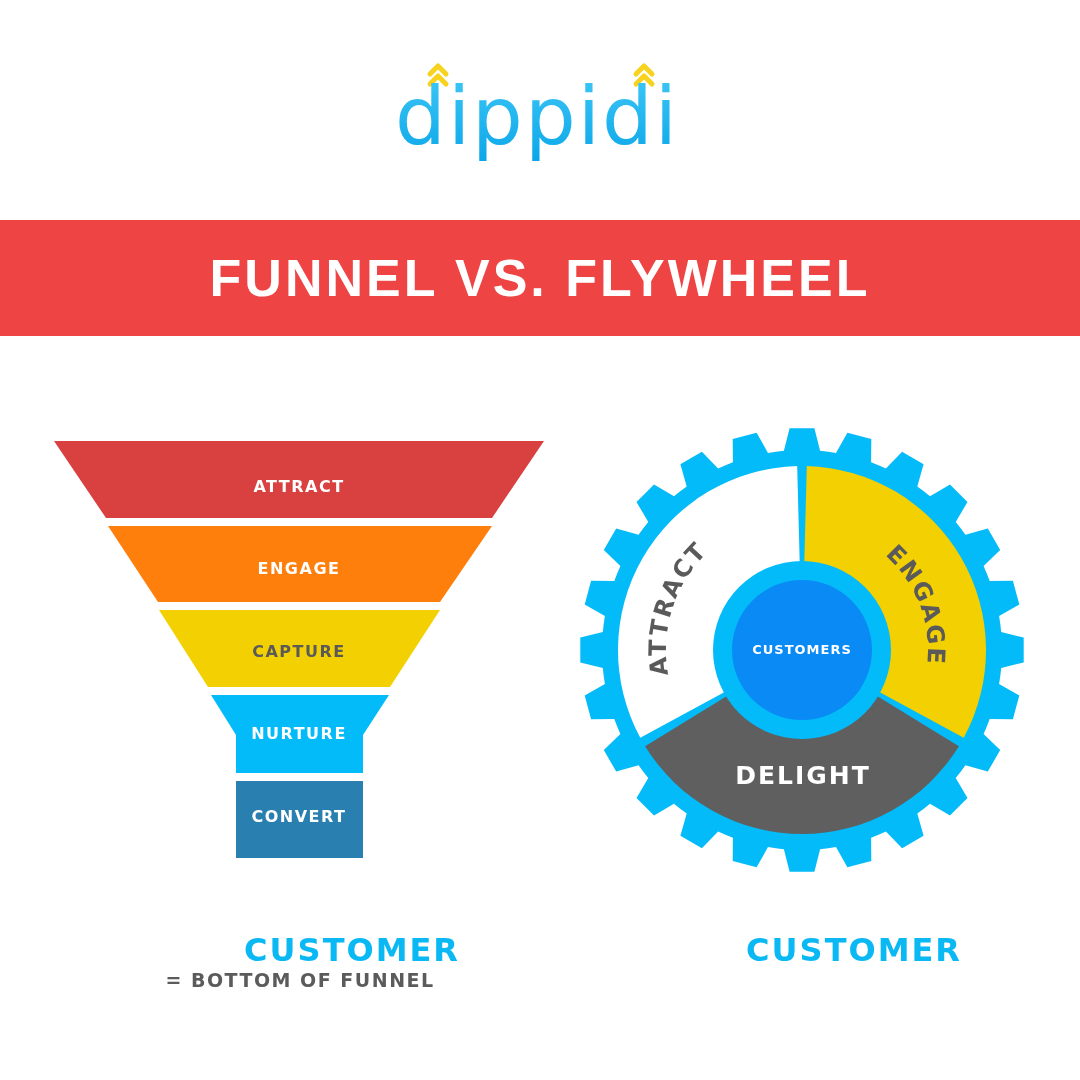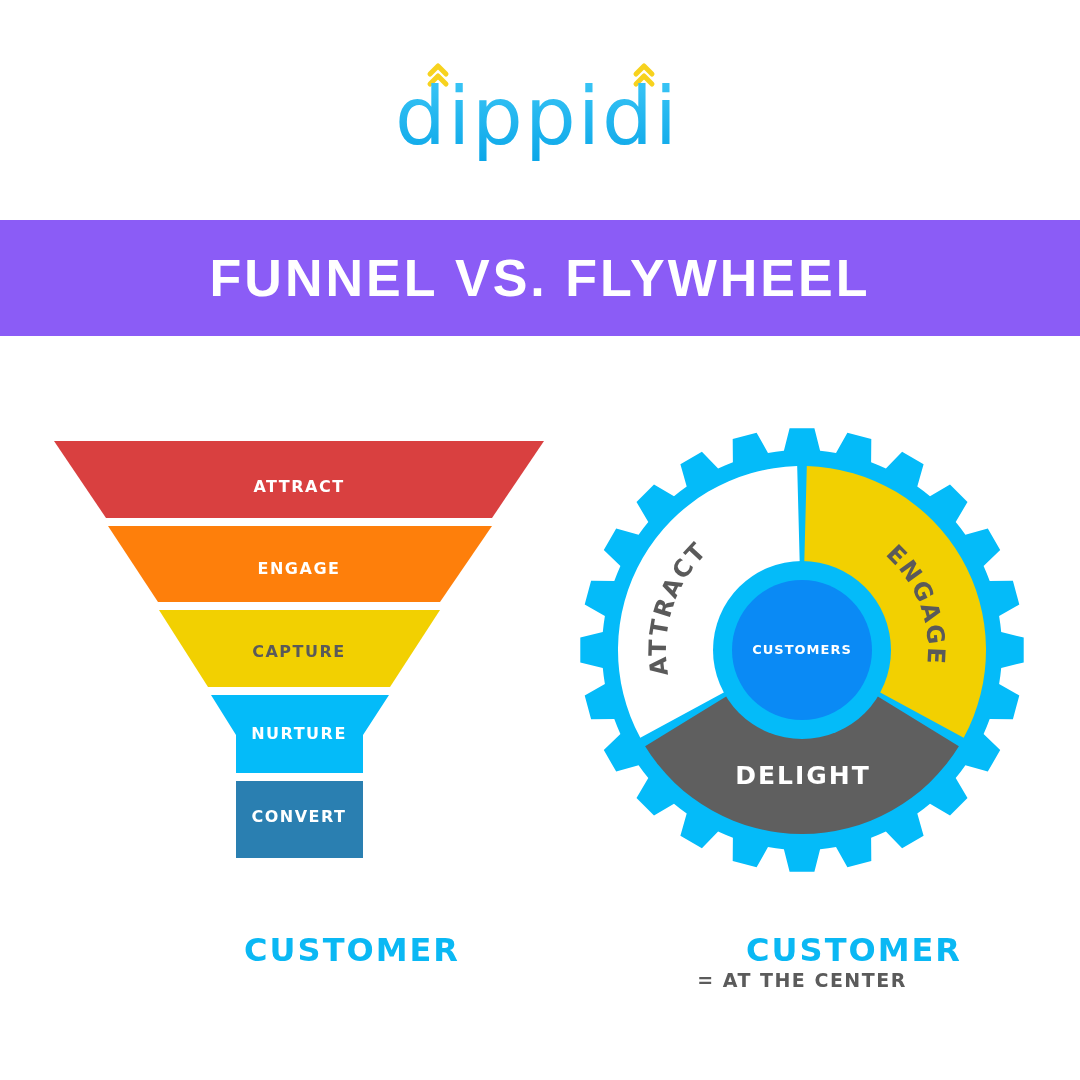--- a/index.html
+++ b/index.html
@@ -1,19 +1,19 @@
 <!DOCTYPE html>
 <html><head>
 <meta charset="utf-8">
 <style>
   html, body { margin: 0; padding: 0; background: #ffffff; }
   body { width: 1080px; height: 1080px; position: relative; overflow: hidden;
          font-family: "DejaVu Sans", sans-serif; }
   #stage { position: absolute; left: 0; top: 0; width: 1080px; height: 1080px; }
-  .banner { position: absolute; left: 0; top: 220px; width: 1080px; height: 116px; background: #8b5cf6; }
+  .banner { position: absolute; left: 0; top: 220px; width: 1080px; height: 116px; background: #ef4444; }
   .banner-title { position: absolute; left: 0; top: 0; width: 1080px; height: 116px; line-height: 116px;
     text-align: center; color: #ffffff; font-family: "Liberation Sans", sans-serif; font-weight: bold;
     font-size: 52px; letter-spacing: 3px; }
   .caption { position: absolute; text-align: center; font-family: "DejaVu Sans", sans-serif; font-weight: bold; }
   .caption .big { color: #0ab8f4; font-size: 32px; letter-spacing: 2px; line-height: 36px; text-align: right; }
   .caption .small { color: #5b5b5b; font-size: 19px; letter-spacing: 1.5px; line-height: 24px; }
   #cap-left { left: 140px; top: 932px; width: 320px; }
   #cap-right { left: 642px; top: 932px; width: 320px; }
   svg text { font-family: "DejaVu Sans", sans-serif; font-weight: bold; }
 </style>
@@ -83,18 +83,18 @@
     </text>
     <text id="lab-engage" font-size="24" letter-spacing="2" text-anchor="middle" fill="#5a5a5a">
       <textPath href="#engageArc" startOffset="50%">ENGAGE</textPath>
     </text>
     <text id="lab-delight" x="803" y="784" text-anchor="middle" font-size="25" letter-spacing="2" fill="#ffffff">DELIGHT</text>
     <text id="lab-center" x="802" y="654" text-anchor="middle" font-size="13" letter-spacing="1" fill="#ffffff">CUSTOMERS</text>
   </svg>
 
   <div class="caption" id="cap-left">
     <div class="big">CUSTOMER</div>
+    <div class="small">= BOTTOM OF FUNNEL</div>
   </div>
   <div class="caption" id="cap-right">
     <div class="big">CUSTOMER</div>
-    <div class="small">= AT THE CENTER</div>
   </div>
 </div>
 
 </body></html>

